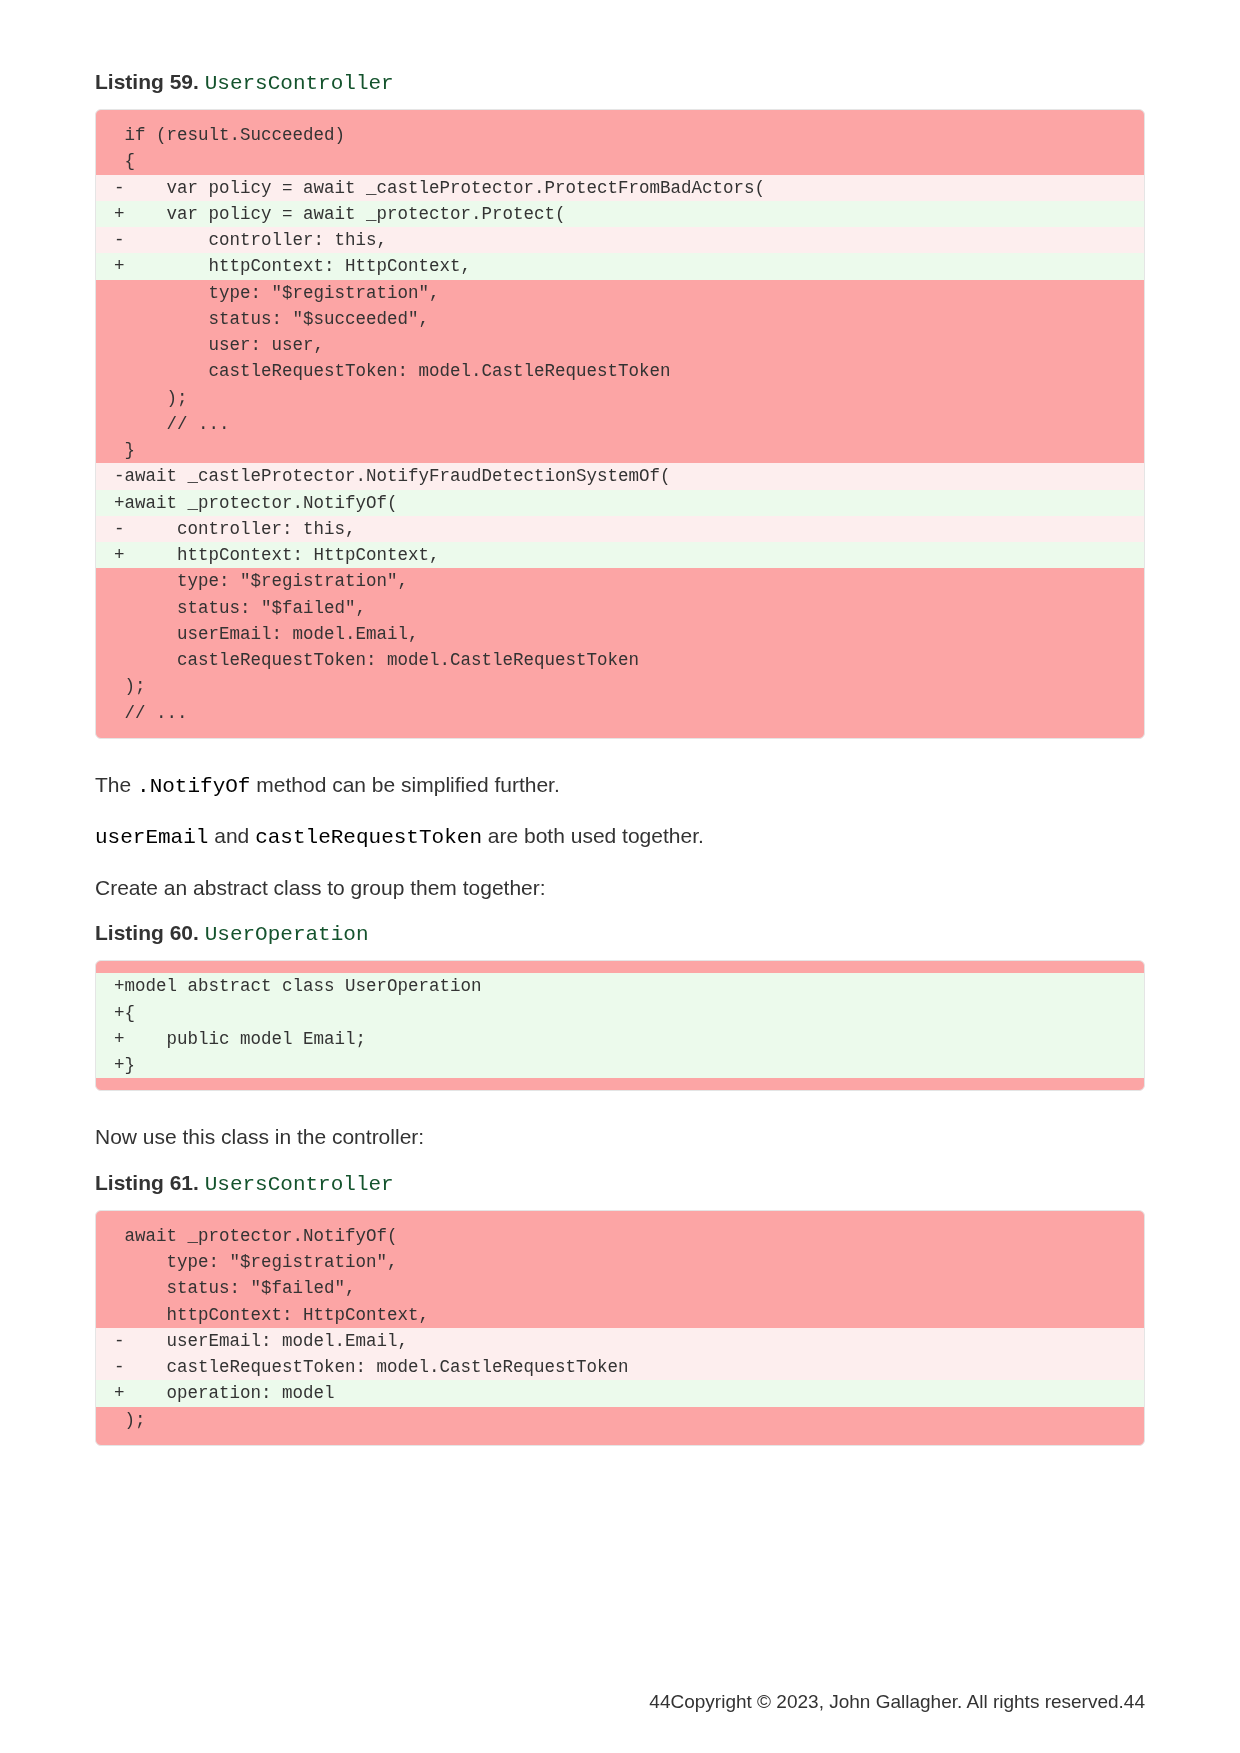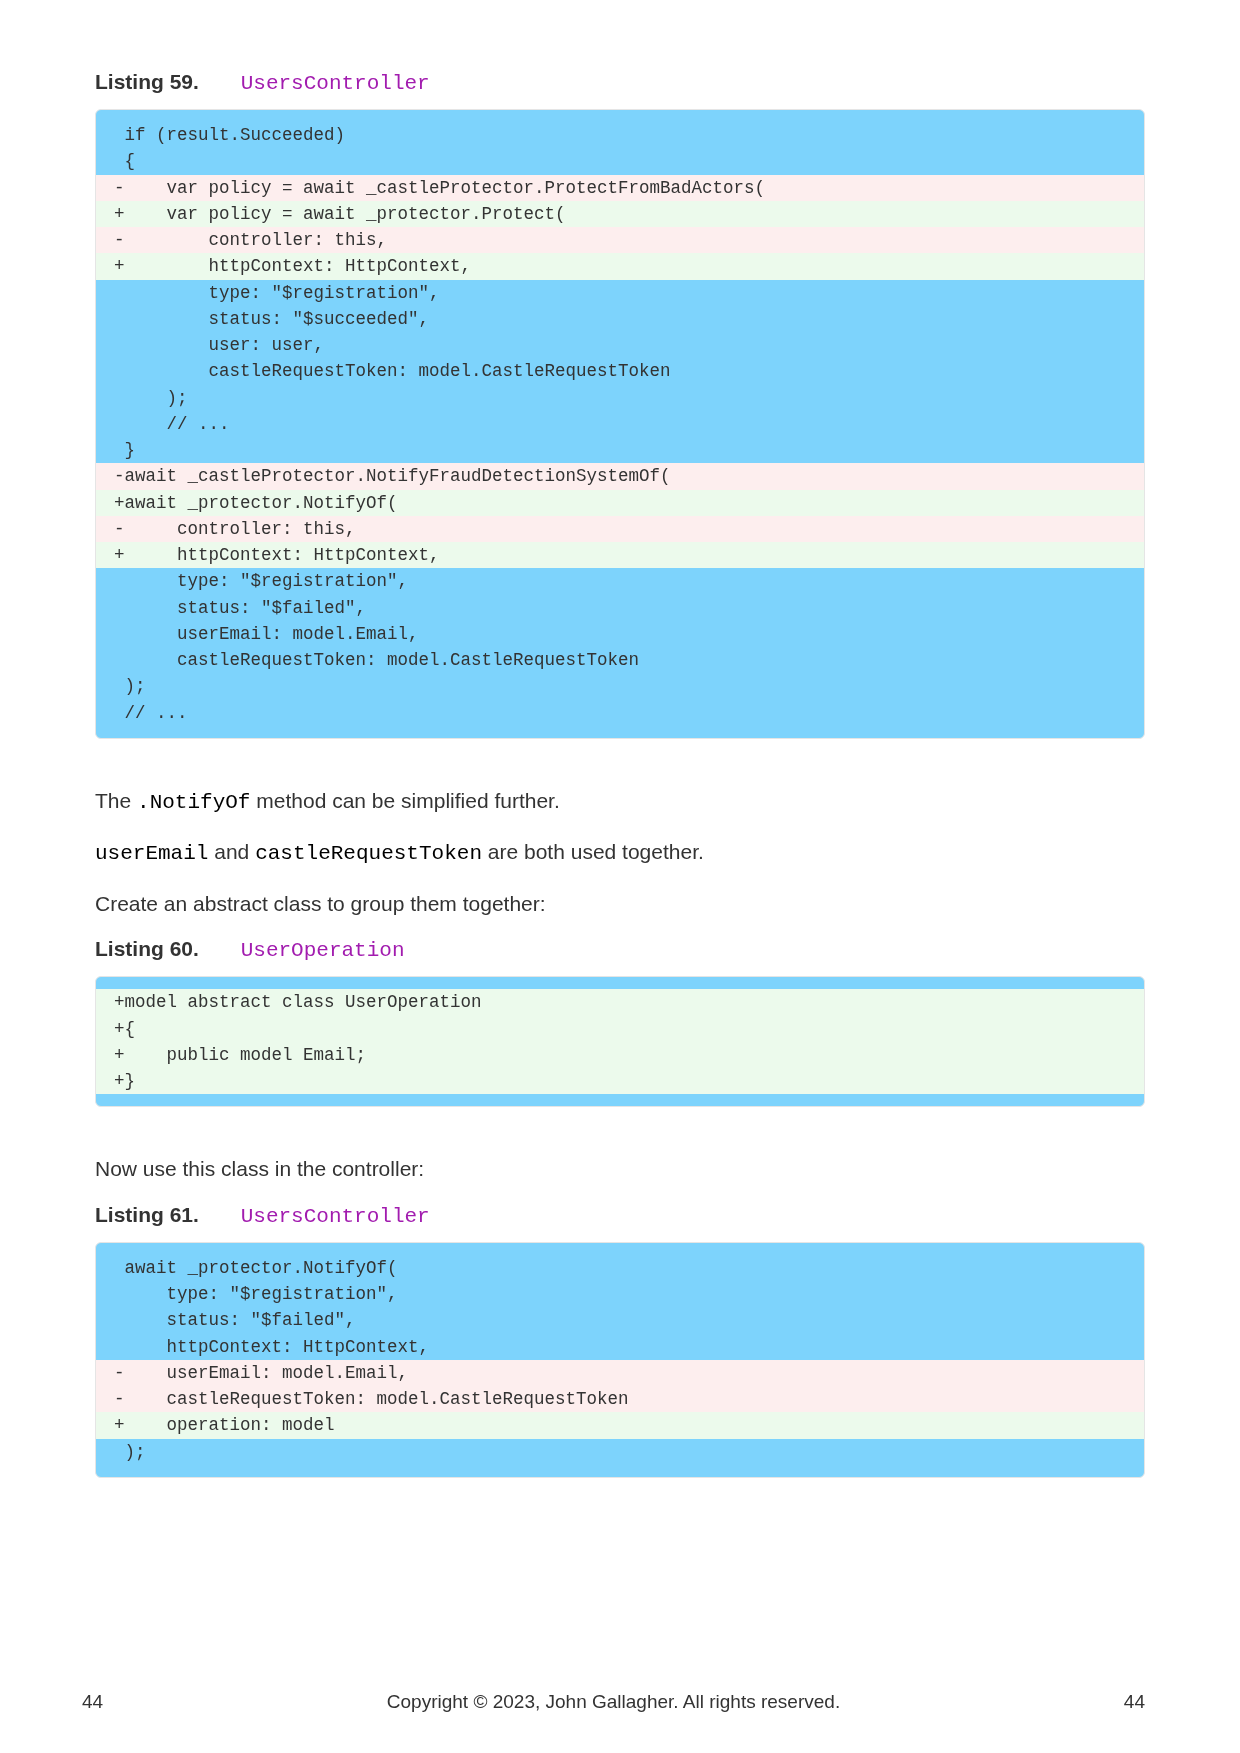--- a/index.html
+++ b/index.html
@@ -17,30 +17,29 @@
     position: relative;
   }
   .listing-title {
     font-size: 21px;
     font-weight: 700;
     color: #333333;
     margin: 10px 0 14px 0;
   }
   .listing-title .code-title {
     font-family: "Courier New", Courier, monospace;
-    color: #a21caf;
+    color: #14532d;
     font-weight: 500;
-    margin-left: 36px;
   }
   .code-block {
     border: 1px solid #e5e5e5;
     border-radius: 6px;
-    background: #7dd3fc;
+    background: #fca5a5;
     padding: 12px 0 12px 0;
-    margin-bottom: 46px;
+    margin-bottom: 30px;
     overflow: hidden;
   }
   .code-line {
     font-family: "Courier New", Courier, monospace;
     font-size: 17.5px;
     line-height: 1.5;
     white-space: pre;
     padding: 0 18px;
     color: #333;
   }
@@ -59,21 +58,21 @@
   .inline-code {
     font-family: Liberation Mono, monospace;
     color: #000000;
   }
   .footer {
     position: absolute;
     bottom: 40px;
     left: 82px;
     right: 95px;
     display: flex;
-    justify-content: space-between;
+    justify-content: flex-end;
     align-items: center;
     font-size: 19px;
     color: #333;
   }
 </style>
 </head>
 <body>
 
 <div class="page">
 

